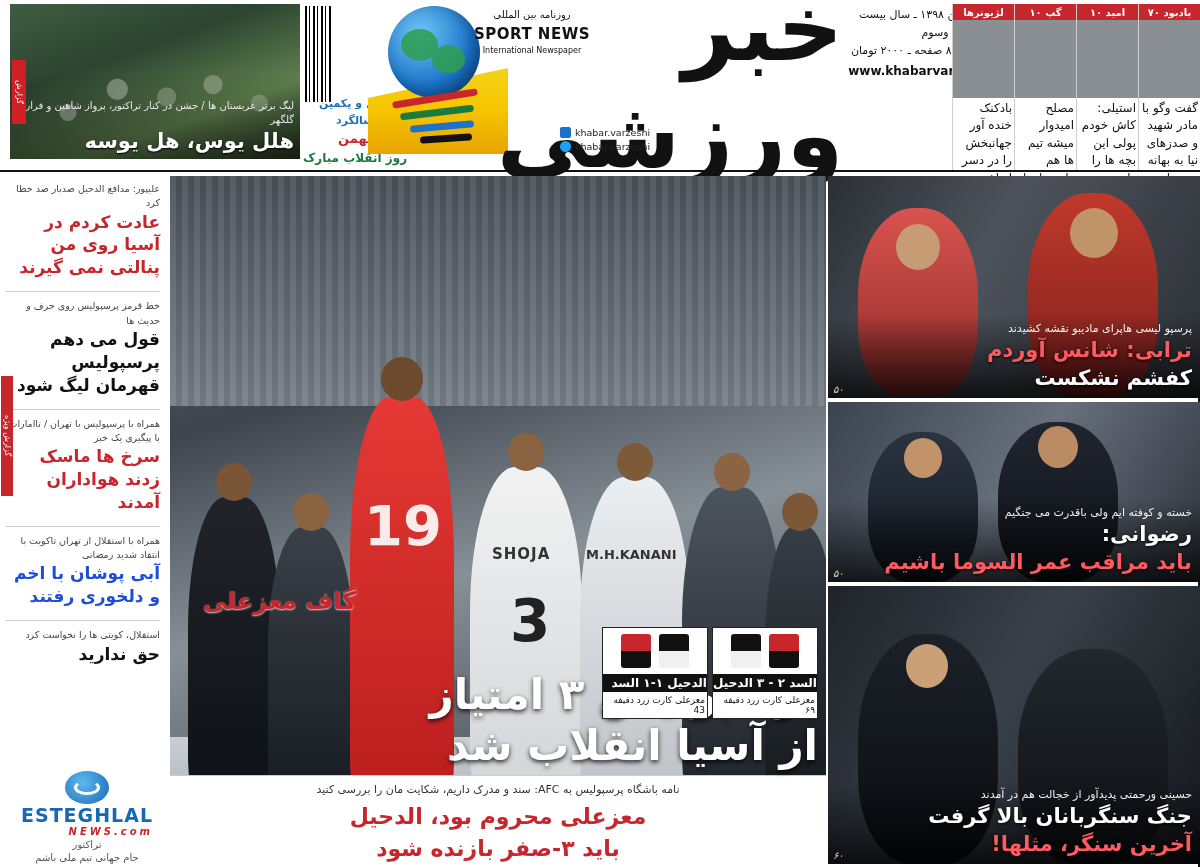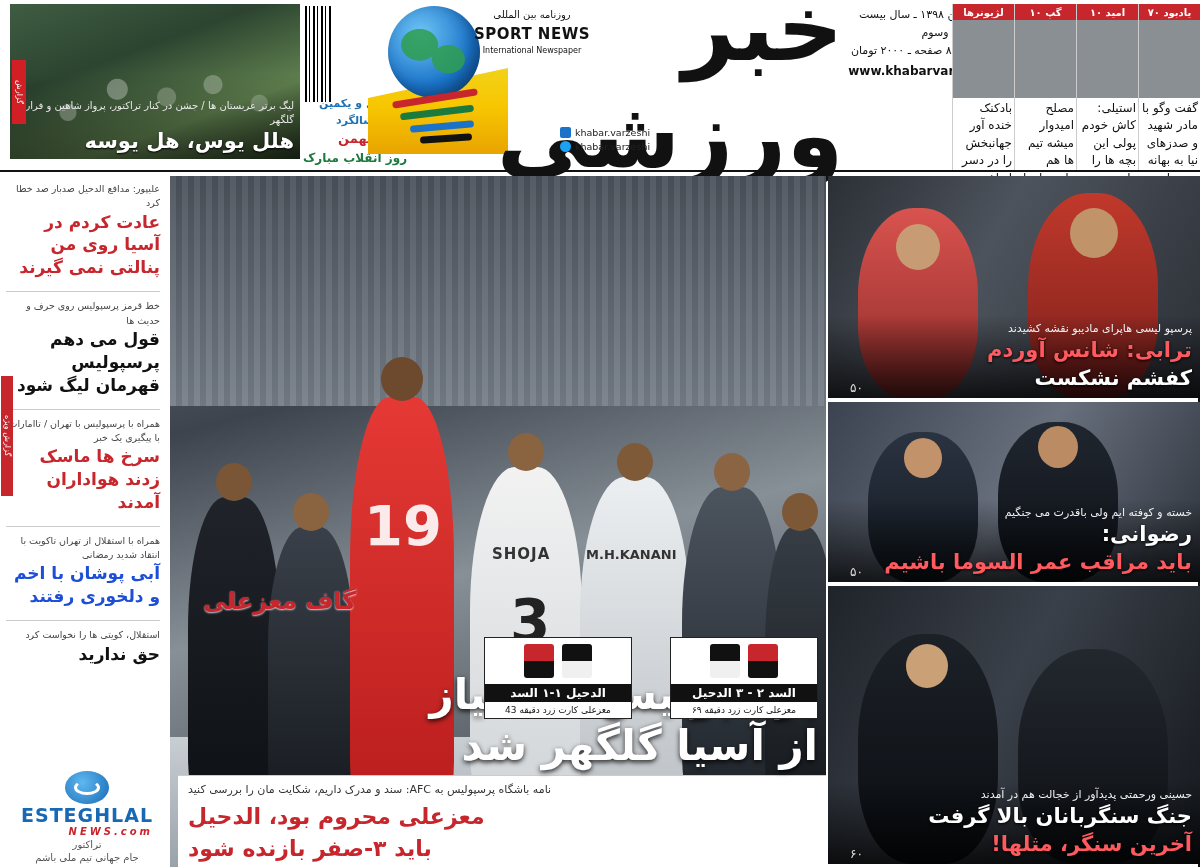--- a/index.html
+++ b/index.html
@@ -159,21 +159,21 @@
   .rc3{ top:410px; height:278px; background:linear-gradient(120deg,#1f232a,#3a4049 45%,#14171c);}
   .rc-block .ov{
     position:absolute; right:0; bottom:0; left:0; padding:6px 8px;
     background:linear-gradient(0deg, rgba(0,0,0,.78), rgba(0,0,0,0));
     color:#fff; text-align:right; direction:rtl;
   }
   .rc-kicker{font-size:11px; line-height:1.45; color:#f0f0f0;}
   .rc-head{font-size:21px; font-weight:bold; line-height:1.3; text-shadow:0 1px 3px #000;}
   .rc-head.red{color:#ff5a5f;}
   .rc-head.white{color:#fff;}
-  .rc-num{position:absolute; left:22px; bottom:3px; font-size:12px; color:#ddd;}
+  .rc-num{position:absolute; left:5px; bottom:3px; font-size:10px; color:#ddd;font-style:italic;}
 
   
   .fig{position:absolute; border-radius:46% 46% 38% 38%;}
   .rc1 .f1{width:120px;height:190px;left:30px;bottom:0;background:linear-gradient(180deg,#d9534f,#8c2b28);}
   .rc1 .f2{width:130px;height:205px;left:200px;bottom:0;background:linear-gradient(180deg,#c0392b,#7b1f1c);}
   .rc1 .h1{position:absolute;width:44px;height:46px;border-radius:50%;background:#c79b73;left:68px;bottom:128px;}
   .rc1 .h2{position:absolute;width:48px;height:50px;border-radius:50%;background:#c09468;left:242px;bottom:140px;}
   .rc2 .f1{width:110px;height:150px;left:40px;bottom:0;background:linear-gradient(180deg,#2a3340,#131922);}
   .rc2 .f2{width:120px;height:160px;left:170px;bottom:0;background:linear-gradient(180deg,#20262f,#0d1117);}
   .rc2 .h1{position:absolute;width:38px;height:40px;border-radius:50%;background:#c2926a;left:76px;bottom:104px;}
@@ -266,32 +266,32 @@
   }
   .gaf{
     position:absolute; right:470px; bottom:252px; z-index:7;
     color:#c7262d; font-size:24px; font-weight:bold; direction:rtl;
     text-shadow:0 1px 2px rgba(255,255,255,.8);
   }
   
   .scores{
     position:absolute; right:8px; bottom:148px; display:flex; flex-direction:row; gap:4px; z-index:7;
   }
-  .sbox{ width:148px; background:#fff; border:1px solid #222; text-align:center; direction:rtl;margin-left:34px;}
+  .sbox{ width:106px; background:#fff; border:1px solid #222; text-align:right; direction:rtl;}
   .sbox .logos{height:46px; display:flex; align-items:center; justify-content:center; gap:8px; background:#fff;}
   .sbox .lg{width:30px;height:34px;}
   .lg.duhail{background:linear-gradient(180deg,#c7262d 0 50%,#111 50% 100%); border-radius:3px;}
   .lg.sadd{background:linear-gradient(180deg,#111 0 50%,#f0f0f0 50% 100%); border-radius:3px;}
   .sbox .res{background:#111;color:#fff;font-size:12px;font-weight:bold;padding:2px 0;}
   .sbox .note{font-size:9px;padding:3px 2px;color:#111;}
 
   
   .bottomstrip{
-    position:absolute; left:8px; bottom:0; width:656px; height:92px;
-    background:#fff; text-align:left; direction:rtl; padding:6px 10px;
+    position:absolute; left:0; bottom:0; width:656px; height:92px;
+    background:#fff; text-align:center; direction:rtl; padding:6px 10px;
     border-top:1px solid #ccc;
   }
   .bs-small{font-size:11px; color:#333; line-height:1.5;}
   .bs-big{font-size:22px; font-weight:bold; color:#c7262d; line-height:1.35; margin-top:3px;}
 </style>
 </head>
 <body>
 
 <div class="page">
 
@@ -470,21 +470,21 @@
             <span class="lg sadd"></span>
             <span class="lg duhail"></span>
           </div>
           <div class="res">الدحیل ۱-۱ السد</div>
           <div class="note">معزعلی کارت زرد دقیقه 43</div>
         </div>
       </div>
 
       <div class="headline">
         <div class="hl-line">پرسپولیس ۳ امتیاز</div>
-        <div class="hl-line">از آسیا گلگهر شد</div>
+        <div class="hl-line">از آسیا انقلاب شد</div>
       </div>
 
       <div class="bottomstrip">
         <div class="bs-small">نامه باشگاه پرسپولیس به AFC: سند و مدرک داریم، شکایت مان را بررسی کنید</div>
         <div class="bs-big">معزعلی محروم بود، الدحیل</div>
         <div class="bs-big">باید ۳-صفر بازنده شود</div>
       </div>
     </div>
 
     <div class="leftcol">

